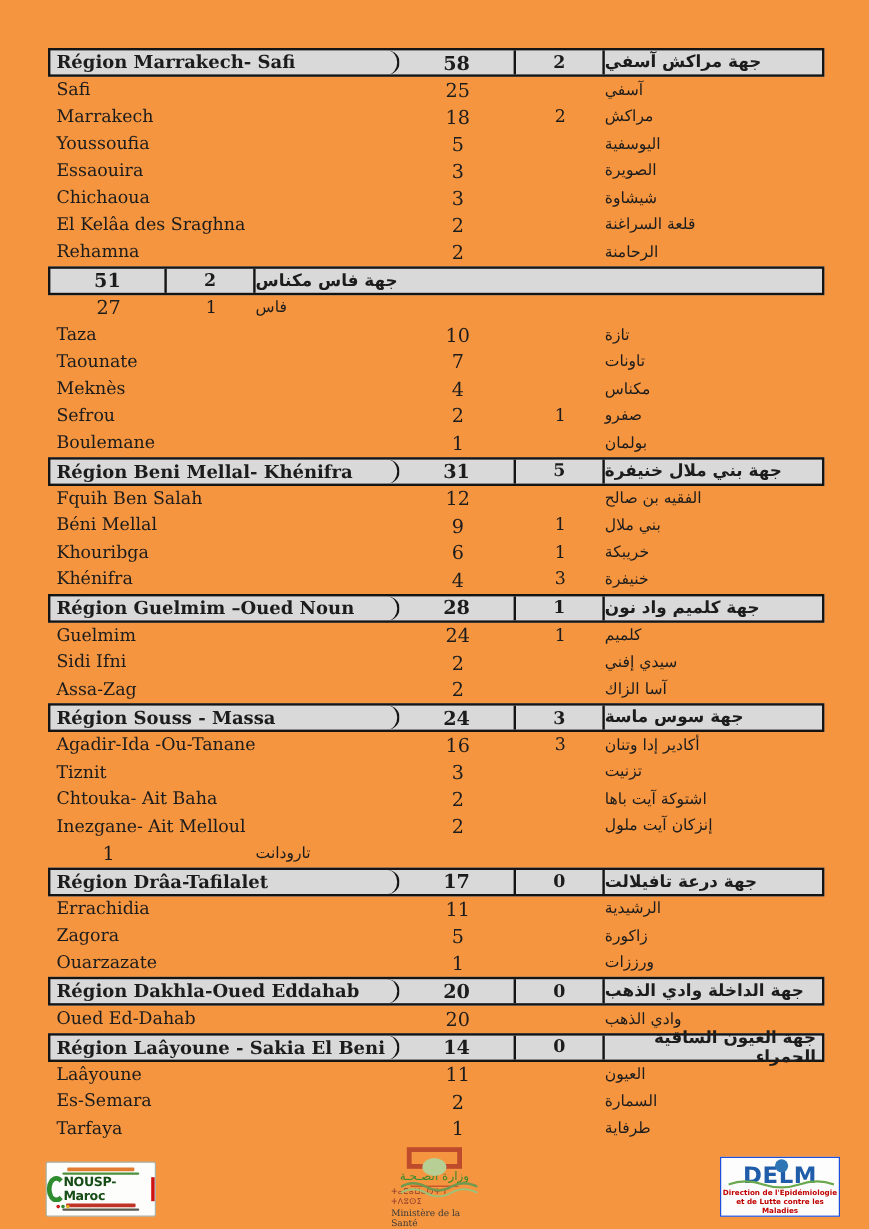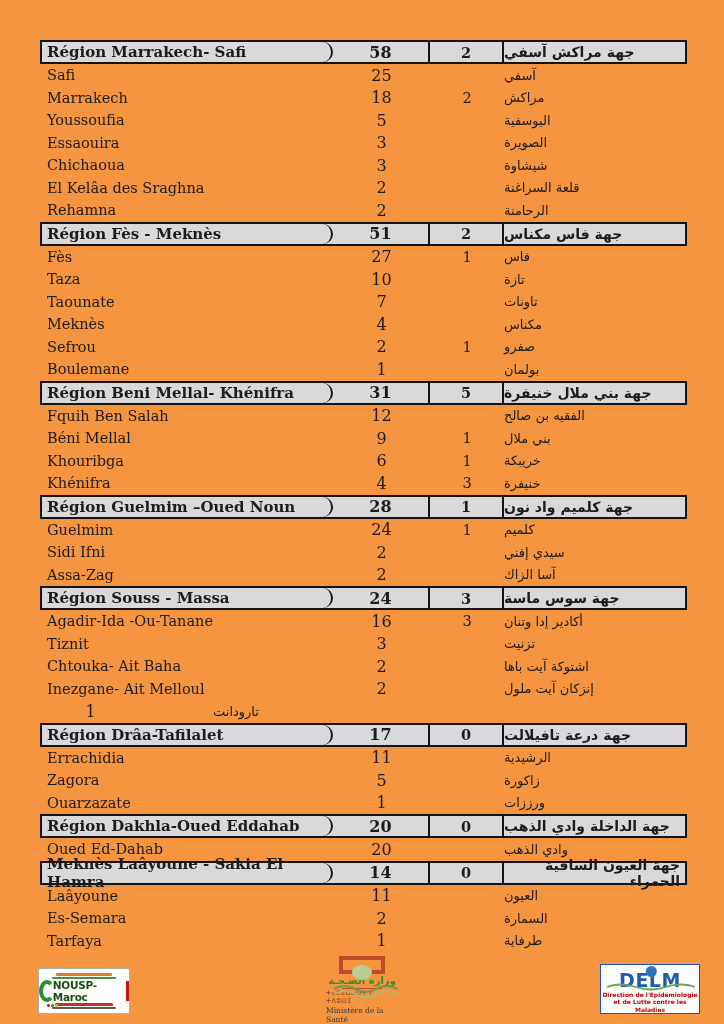--- a/index.html
+++ b/index.html
@@ -75,21 +75,21 @@
   }
   .moh-square{
     width:46px;height:44px;border:4px solid #BE4B2C;position:relative;
   }
   .moh-oval{
     position:absolute;left:50%;top:5px;transform:translateX(-50%);
     width:20px;height:15px;border-radius:50%;background:#B7CF95;
   }
   .moh-wave{position:absolute;left:-9px;top:22px;}
   .moh-ar{
-    font-family:"DejaVu Sans", sans-serif;font-weight:bold;font-size:10px;color:#3C8A2E;
+    font-family:"DejaVu Sans", sans-serif;font-weight:normal;font-size:10px;color:#3C8A2E;
     margin-top:2px;line-height:1.05;direction:rtl;
   }
   .moh-ar-rule{width:40px;height:1.5px;background:#BE4B2C;margin-top:1px;}
   .moh-tif{font-family:"DejaVu Sans", sans-serif;font-size:6.5px;color:#8B3A2E;margin-top:1px;letter-spacing:0.5px;}
   .moh-fr{font-family:"DejaVu Serif", serif;font-size:7.5px;color:#3A3A3A;margin-top:1px;}
   
   .delm{
     position:absolute;left:600px;top:8px;width:100px;height:50px;
     background:#FDFDFD;border:1px solid #1d4ed8;
     display:flex;flex-direction:column;align-items:center;justify-content:flex-start;
@@ -167,28 +167,26 @@
   <div class="row data-row">
     <div class="cell c1" lang="fr">Rehamna</div>
     <div class="cell c2">2</div>
     <div class="cell c3"></div>
     <div class="cell c4" lang="ar">الرحامنة</div>
   </div>
 </div>
 
   <div class="section">
     <div class="row header-row">
-      <div class="cell c1" lang="fr">Région Fès - Meknès</div>
       <div class="cell c2">51</div>
       <div class="cell c3">2</div>
       <div class="cell c4" lang="ar">جهة فاس مكناس</div>
     </div>
 
   <div class="row data-row">
-    <div class="cell c1" lang="fr">Fès</div>
     <div class="cell c2">27</div>
     <div class="cell c3">1</div>
     <div class="cell c4" lang="ar">فاس</div>
   </div>
 
   <div class="row data-row">
     <div class="cell c1" lang="fr">Taza</div>
     <div class="cell c2">10</div>
     <div class="cell c3"></div>
     <div class="cell c4" lang="ar">تازة</div>
@@ -374,21 +372,21 @@
   <div class="row data-row">
     <div class="cell c1" lang="fr">Oued Ed-Dahab</div>
     <div class="cell c2">20</div>
     <div class="cell c3"></div>
     <div class="cell c4" lang="ar">وادي الذهب</div>
   </div>
 </div>
 
   <div class="section">
     <div class="row header-row">
-      <div class="cell c1" lang="fr">Meknès Laâyoune - Sakia El Hamra</div>
+      <div class="cell c1" lang="fr">Région Laâyoune - Sakia El Beni</div>
       <div class="cell c2">14</div>
       <div class="cell c3">0</div>
       <div class="cell c4" lang="ar">جهة العيون الساقية الحمراء</div>
     </div>
 
   <div class="row data-row">
     <div class="cell c1" lang="fr">Laâyoune</div>
     <div class="cell c2">11</div>
     <div class="cell c3"></div>
     <div class="cell c4" lang="ar">العيون</div>

